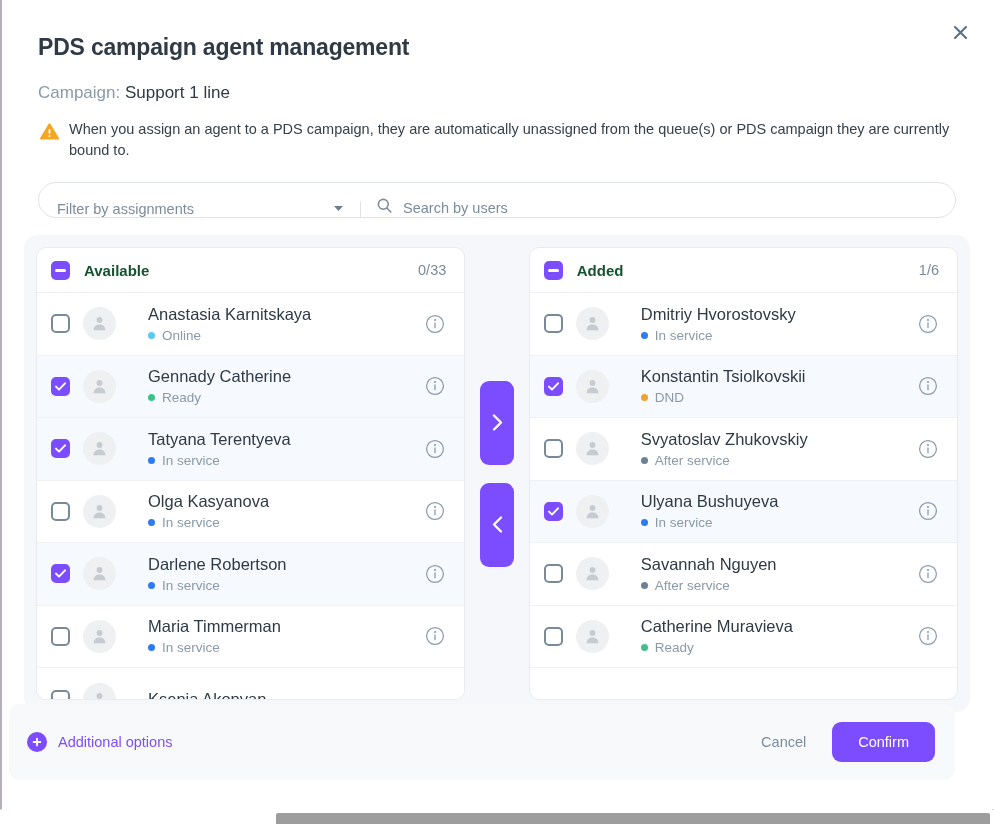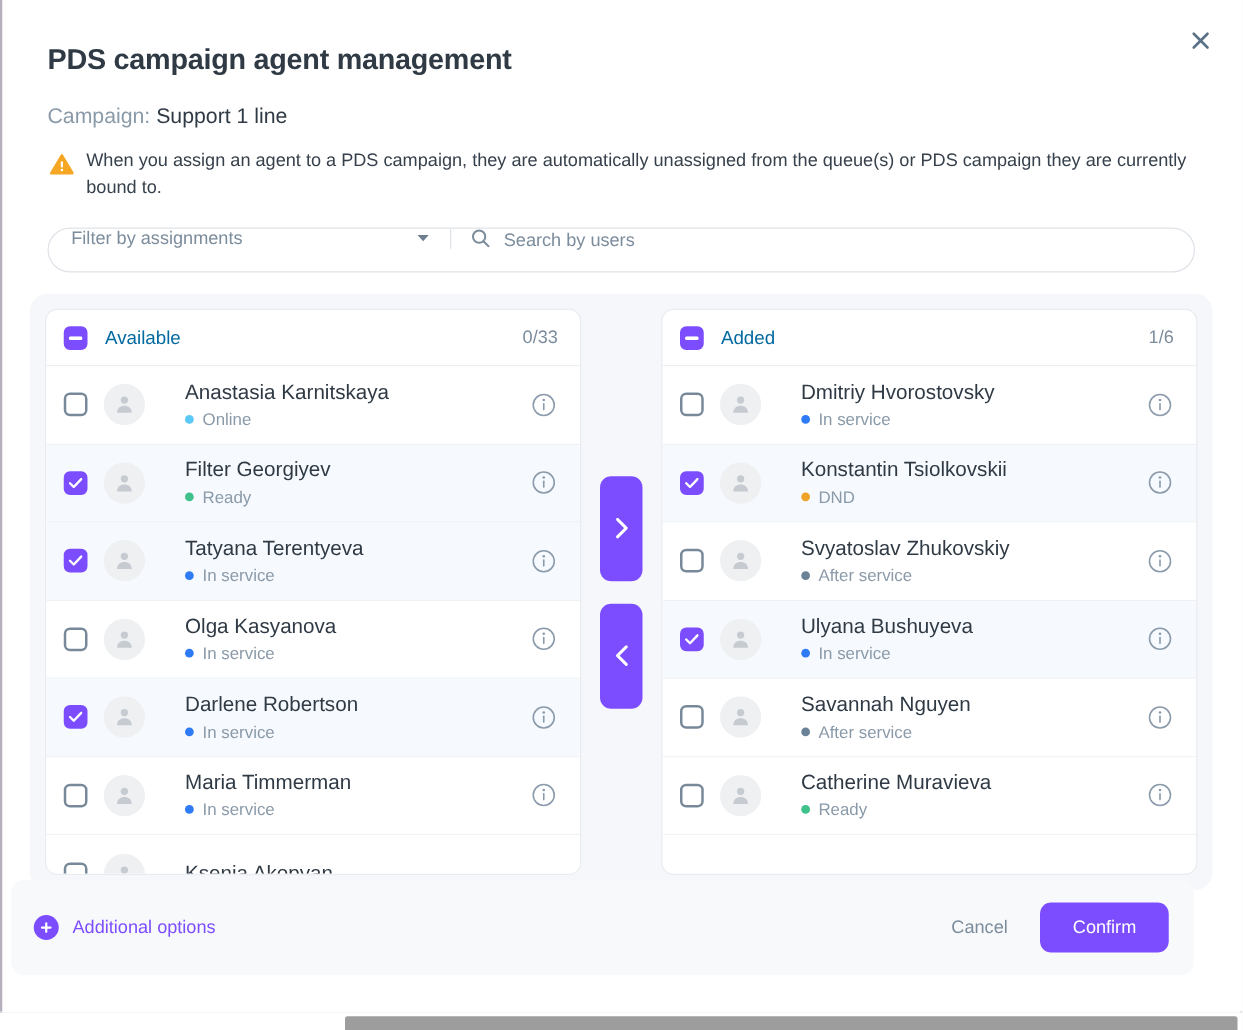--- a/index.html
+++ b/index.html
@@ -76,21 +76,21 @@
     max-width: 890px;
   }
 
   
   .searchbar {
     margin: 22px 36px 0 36px;
     height: 36px;
     border: 1px solid #dfe3e8;
     border-radius: 18px;
     display: flex;
-    align-items: flex-start;
+    align-items: flex-end;
     background: #fff;
     overflow: hidden;
   }
   .filter-seg {
     width: 322px;
     display: flex; align-items: center; justify-content: space-between;
     padding: 0 16px 0 18px;
     border-right: 1px solid #dfe3e8;
     cursor: pointer;
   }
@@ -132,21 +132,21 @@
   }
 
   .panel-head {
     height: 45px;
     display: flex; align-items: center;
     padding: 0 18px 0 14px;
     border-bottom: 1px solid #eceef1;
     flex: 0 0 auto;
   }
   .panel-title {
-    font-size: 15px; font-weight: normal; color: #0369a1;
+    font-size: 15px; font-weight: bold; color: #14532d;
     margin-left: 14px; flex: 1;
   }
   .panel-count { font-size: 14.5px; color: #7b8c9c; }
 
   .panel-list {
     flex: 1 1 auto;
     overflow: hidden;
     position: relative;
   }
 
@@ -357,21 +357,21 @@
                   <path d="M1 4.6 L4 7.6 L10 1.3" fill="none" stroke="#ffffff" stroke-width="1.9" stroke-linecap="round" stroke-linejoin="round"></path>
                 </svg>
               </span>
               <span class="avatar">
                 <svg width="17" height="17" viewBox="0 0 17 17" aria-hidden="true">
                   <circle cx="8.5" cy="5" r="2.9" fill="#c6cbd1"></circle>
                   <path d="M2.6 15.2 C2.6 11.6 5.3 9.6 8.5 9.6 C11.7 9.6 14.4 11.6 14.4 15.2 Z" fill="#c6cbd1"></path>
                 </svg>
               </span>
               <div class="row-text">
-                <div class="row-name">Filter Georgiyev</div>
+                <div class="row-name">Gennady Catherine</div>
                 <div class="row-status">
                   <span class="dot" style="background: rgb(62, 193, 138);"></span>
                   <span>Ready</span>
                 </div>
               </div>
               <span class="info-btn">
                 <svg width="20" height="20" viewBox="0 0 20 20" aria-hidden="true">
                   <circle cx="10" cy="10" r="8.4" fill="none" stroke="#8b9bab" stroke-width="1.25"></circle>
                   <circle cx="10" cy="6" r="1.05" fill="#8b9bab"></circle>
                   <rect x="9.35" y="8.3" width="1.3" height="6" rx="0.65" fill="#8b9bab"></rect>

